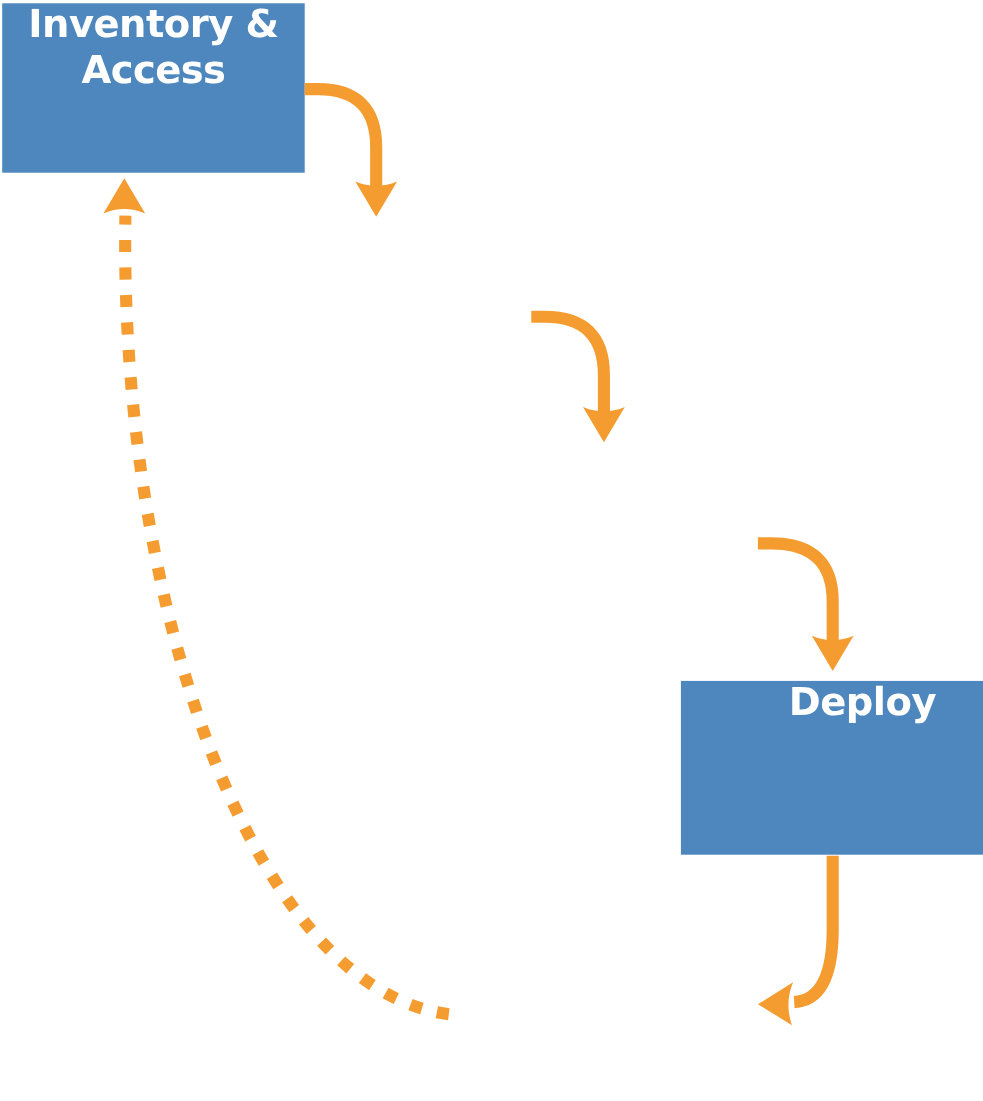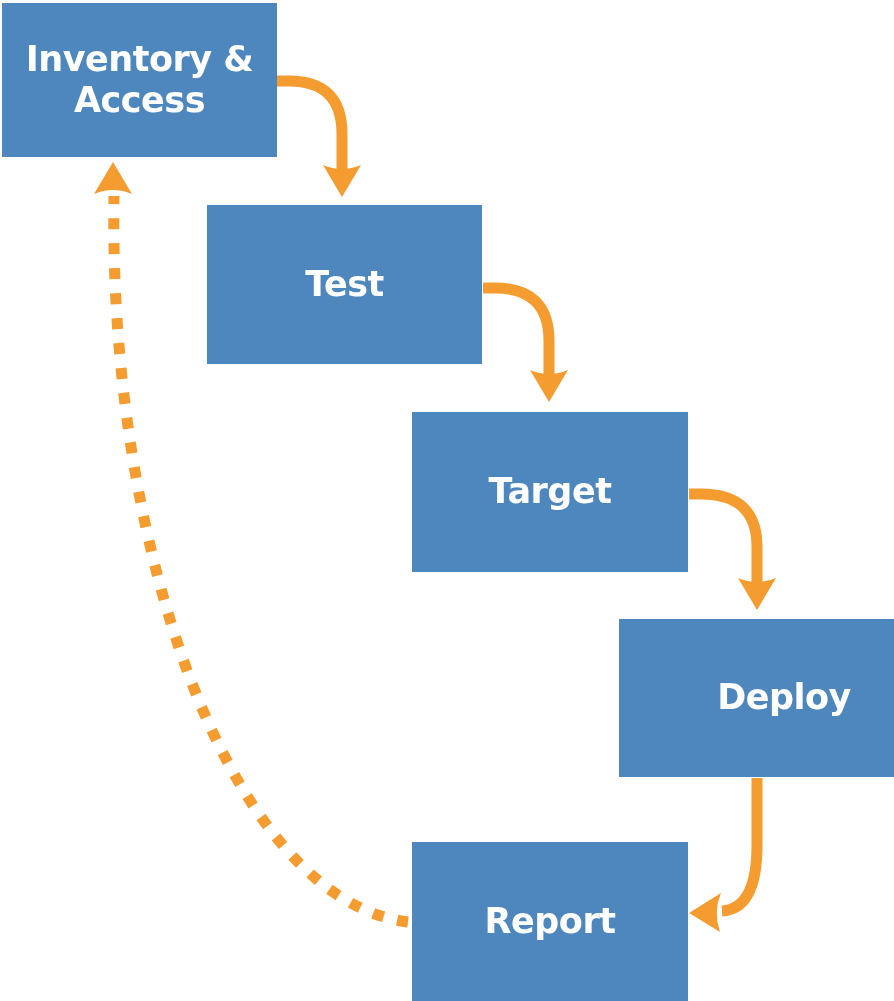--- a/index.html
+++ b/index.html
@@ -13,21 +13,21 @@
     height: 1001px;
     background: #ffffff;
     overflow: hidden;
     font-family: "DejaVu Sans", sans-serif;
   }
   .node {
     position: absolute;
     background: #4E87BD;
     color: #ffffff;
     display: flex;
-    align-items: center;
+    align-items: flex-start;
     justify-content: center;
     text-align: center;
     font-size: 35px;
     font-weight: 700;
     line-height: 1.18;
     padding: 0 8px;
     box-sizing: border-box;
     letter-spacing: -0.5px;
   }
   .node-inventory { left: 2px;   top: 3px;   width: 275px; height: 154px; }
@@ -56,35 +56,26 @@
 </style>
 </head>
 <body>
 
 <div class="canvas">
 
   <div class="node node-inventory">
     <span>Inventory &amp; Access</span>
   </div>
 
-  <div class="node node-test">
-    <span>Test</span>
-  </div>
 
-  <div class="node node-target">
-    <span>Target</span>
-  </div>
 
   <div class="node node-deploy">
     <span>Deploy</span>
   </div>
 
-  <div class="node node-report">
-    <span>Report</span>
-  </div>
 
   <svg class="connector-layer" width="894" height="1001" viewBox="0 0 894 1001">
 
     <g>
       <path class="conn-stroke" d="M 277 81 H 289 Q 342 81 342 134 V 170"></path>
       <path class="conn-head" d="M 342 197 L 323 165 Q 342 173 361 165 Z"></path>
     </g>
 
     <g>
       <path class="conn-stroke" d="M 483 288 H 495 Q 549 288 549 341 V 375"></path>

